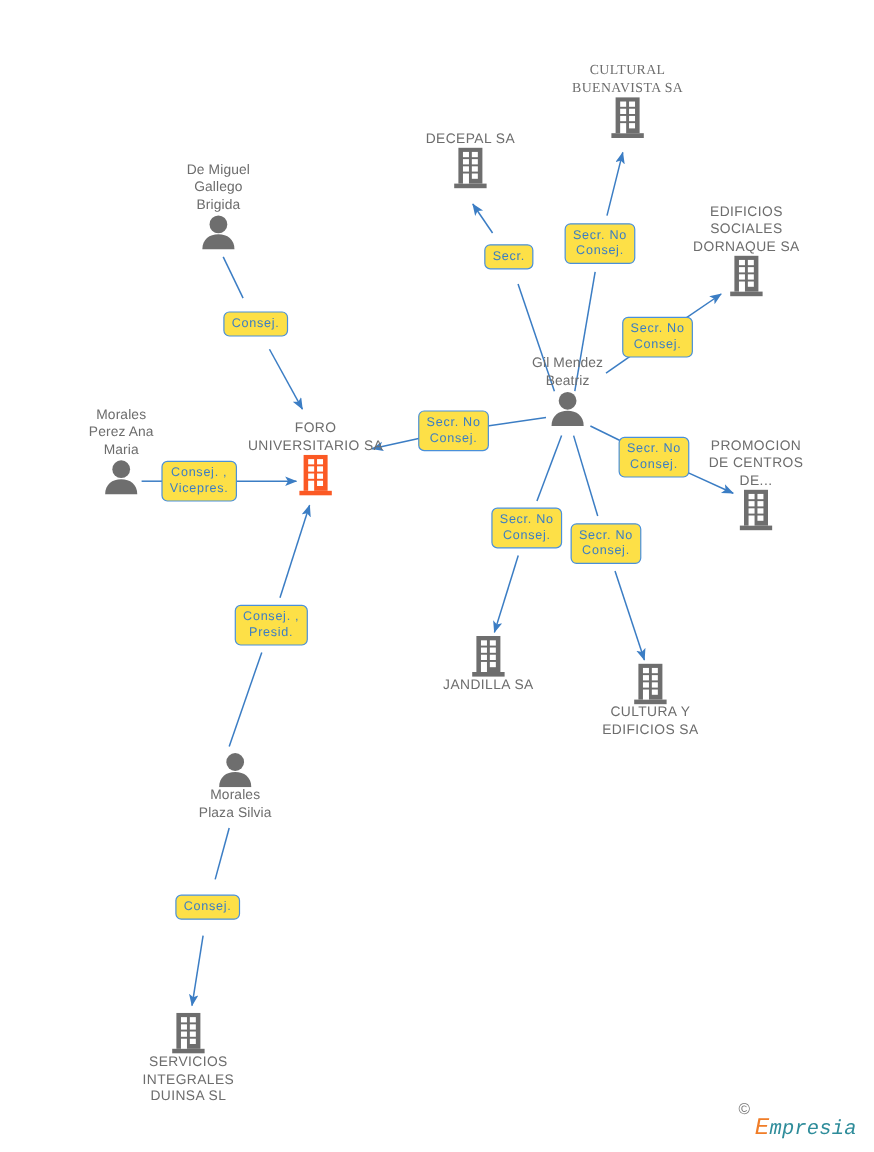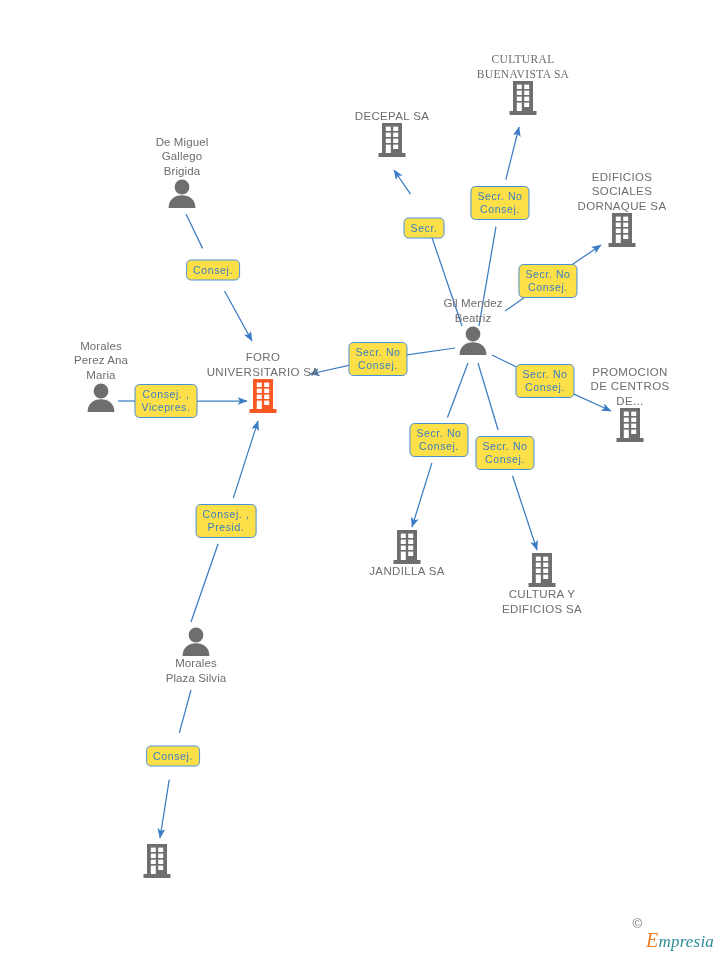--- a/index.html
+++ b/index.html
@@ -54,21 +54,21 @@
   }
   #footer {
     position: absolute;
     right: 14px; bottom: 8px;
     display: flex; align-items: center; gap: 4px;
   }
   #footer .cmark {
     font-size: 13px; color: #7a7a7a;
   }
   #footer .brand {
-    font-family: Liberation Serif, serif;
+    font-family: Liberation Mono, monospace;
     font-style: italic;
     font-size: 17px;
     color: #2e8c9a;
     letter-spacing: 0.2px;
     margin-top: 34px;
   }
   #footer .brand .cap { color: #f07d28; font-size: 20px; }
 </style>
 </head>
 <body>
@@ -260,30 +260,33 @@
             <rect x="0.5" y="30" width="27" height="4" fill="#6e6e6e"></rect>
             <rect x="7.8" y="3.6" width="5" height="4.4" fill="#ffffff"></rect>
             <rect x="15.2" y="3.6" width="5" height="4.4" fill="#ffffff"></rect>
             <rect x="7.8" y="9.6" width="5" height="4.4" fill="#ffffff"></rect>
             <rect x="15.2" y="9.6" width="5" height="4.4" fill="#ffffff"></rect>
             <rect x="7.8" y="15.6" width="5" height="4.4" fill="#ffffff"></rect>
             <rect x="15.2" y="15.6" width="5" height="4.4" fill="#ffffff"></rect>
             <rect x="7.8" y="21.6" width="5" height="8.4" fill="#ffffff"></rect>
             <rect x="15.2" y="21.6" width="5" height="4.4" fill="#ffffff"></rect>
           </svg></div>
+        <div class="label">SERVICIOS
+INTEGRALES
+DUINSA SL</div>
       </div>
     </div>
   <div id="labels-layer">
       <div class="edge-label" style="left: 213px; top: 270px;">Consej.</div>
       <div class="edge-label" style="left: 166px; top: 401px;">Consej. ,
 Vicepres.</div>
       <div class="edge-label" style="left: 226px; top: 521px;">Consej. ,
 Presid.</div>
       <div class="edge-label" style="left: 173px; top: 756px;">Consej.</div>
-      <div class="edge-label" style="left: 424px; top: 228px;">Secr.</div>
+      <div class="edge-label" style="left: 424px; top: 214px;">Secr.</div>
       <div class="edge-label" style="left: 500px; top: 203px;">Secr.  No
 Consej.</div>
       <div class="edge-label" style="left: 548px; top: 281px;">Secr.  No
 Consej.</div>
       <div class="edge-label" style="left: 378px; top: 359px;">Secr.  No
 Consej.</div>
       <div class="edge-label" style="left: 545px; top: 381px;">Secr.  No
 Consej.</div>
       <div class="edge-label" style="left: 439px; top: 440px;">Secr.  No
 Consej.</div>

